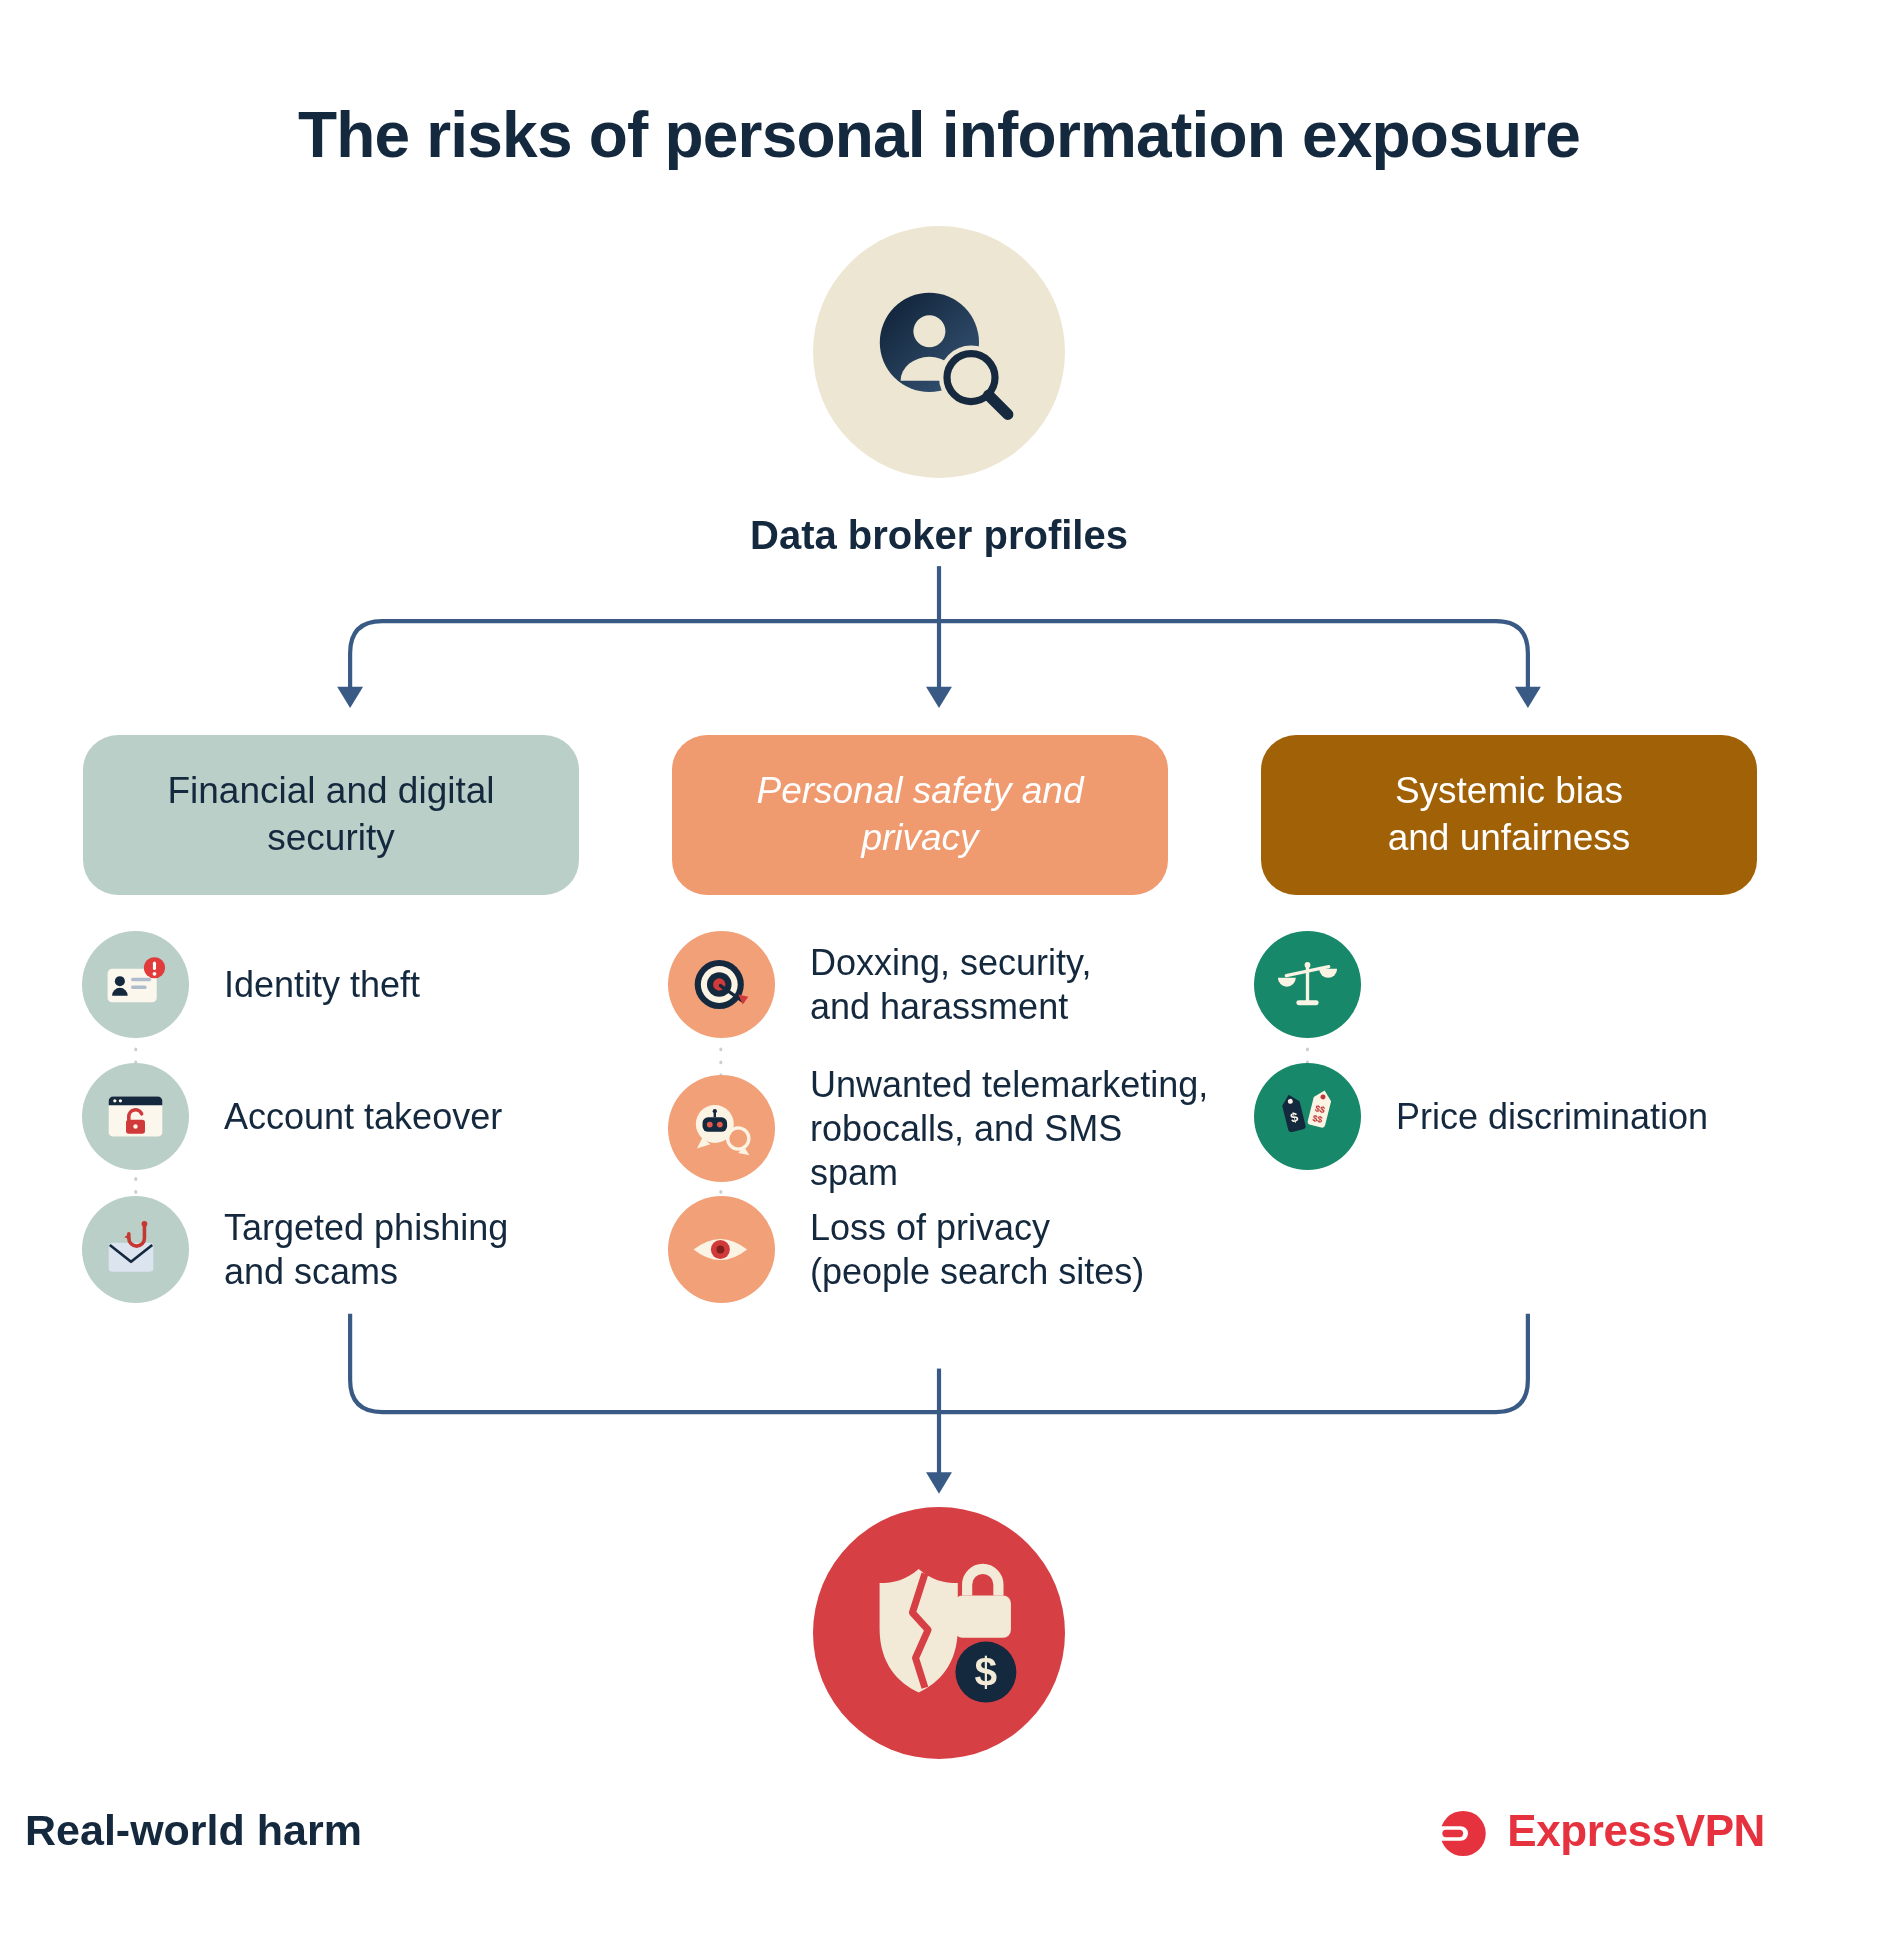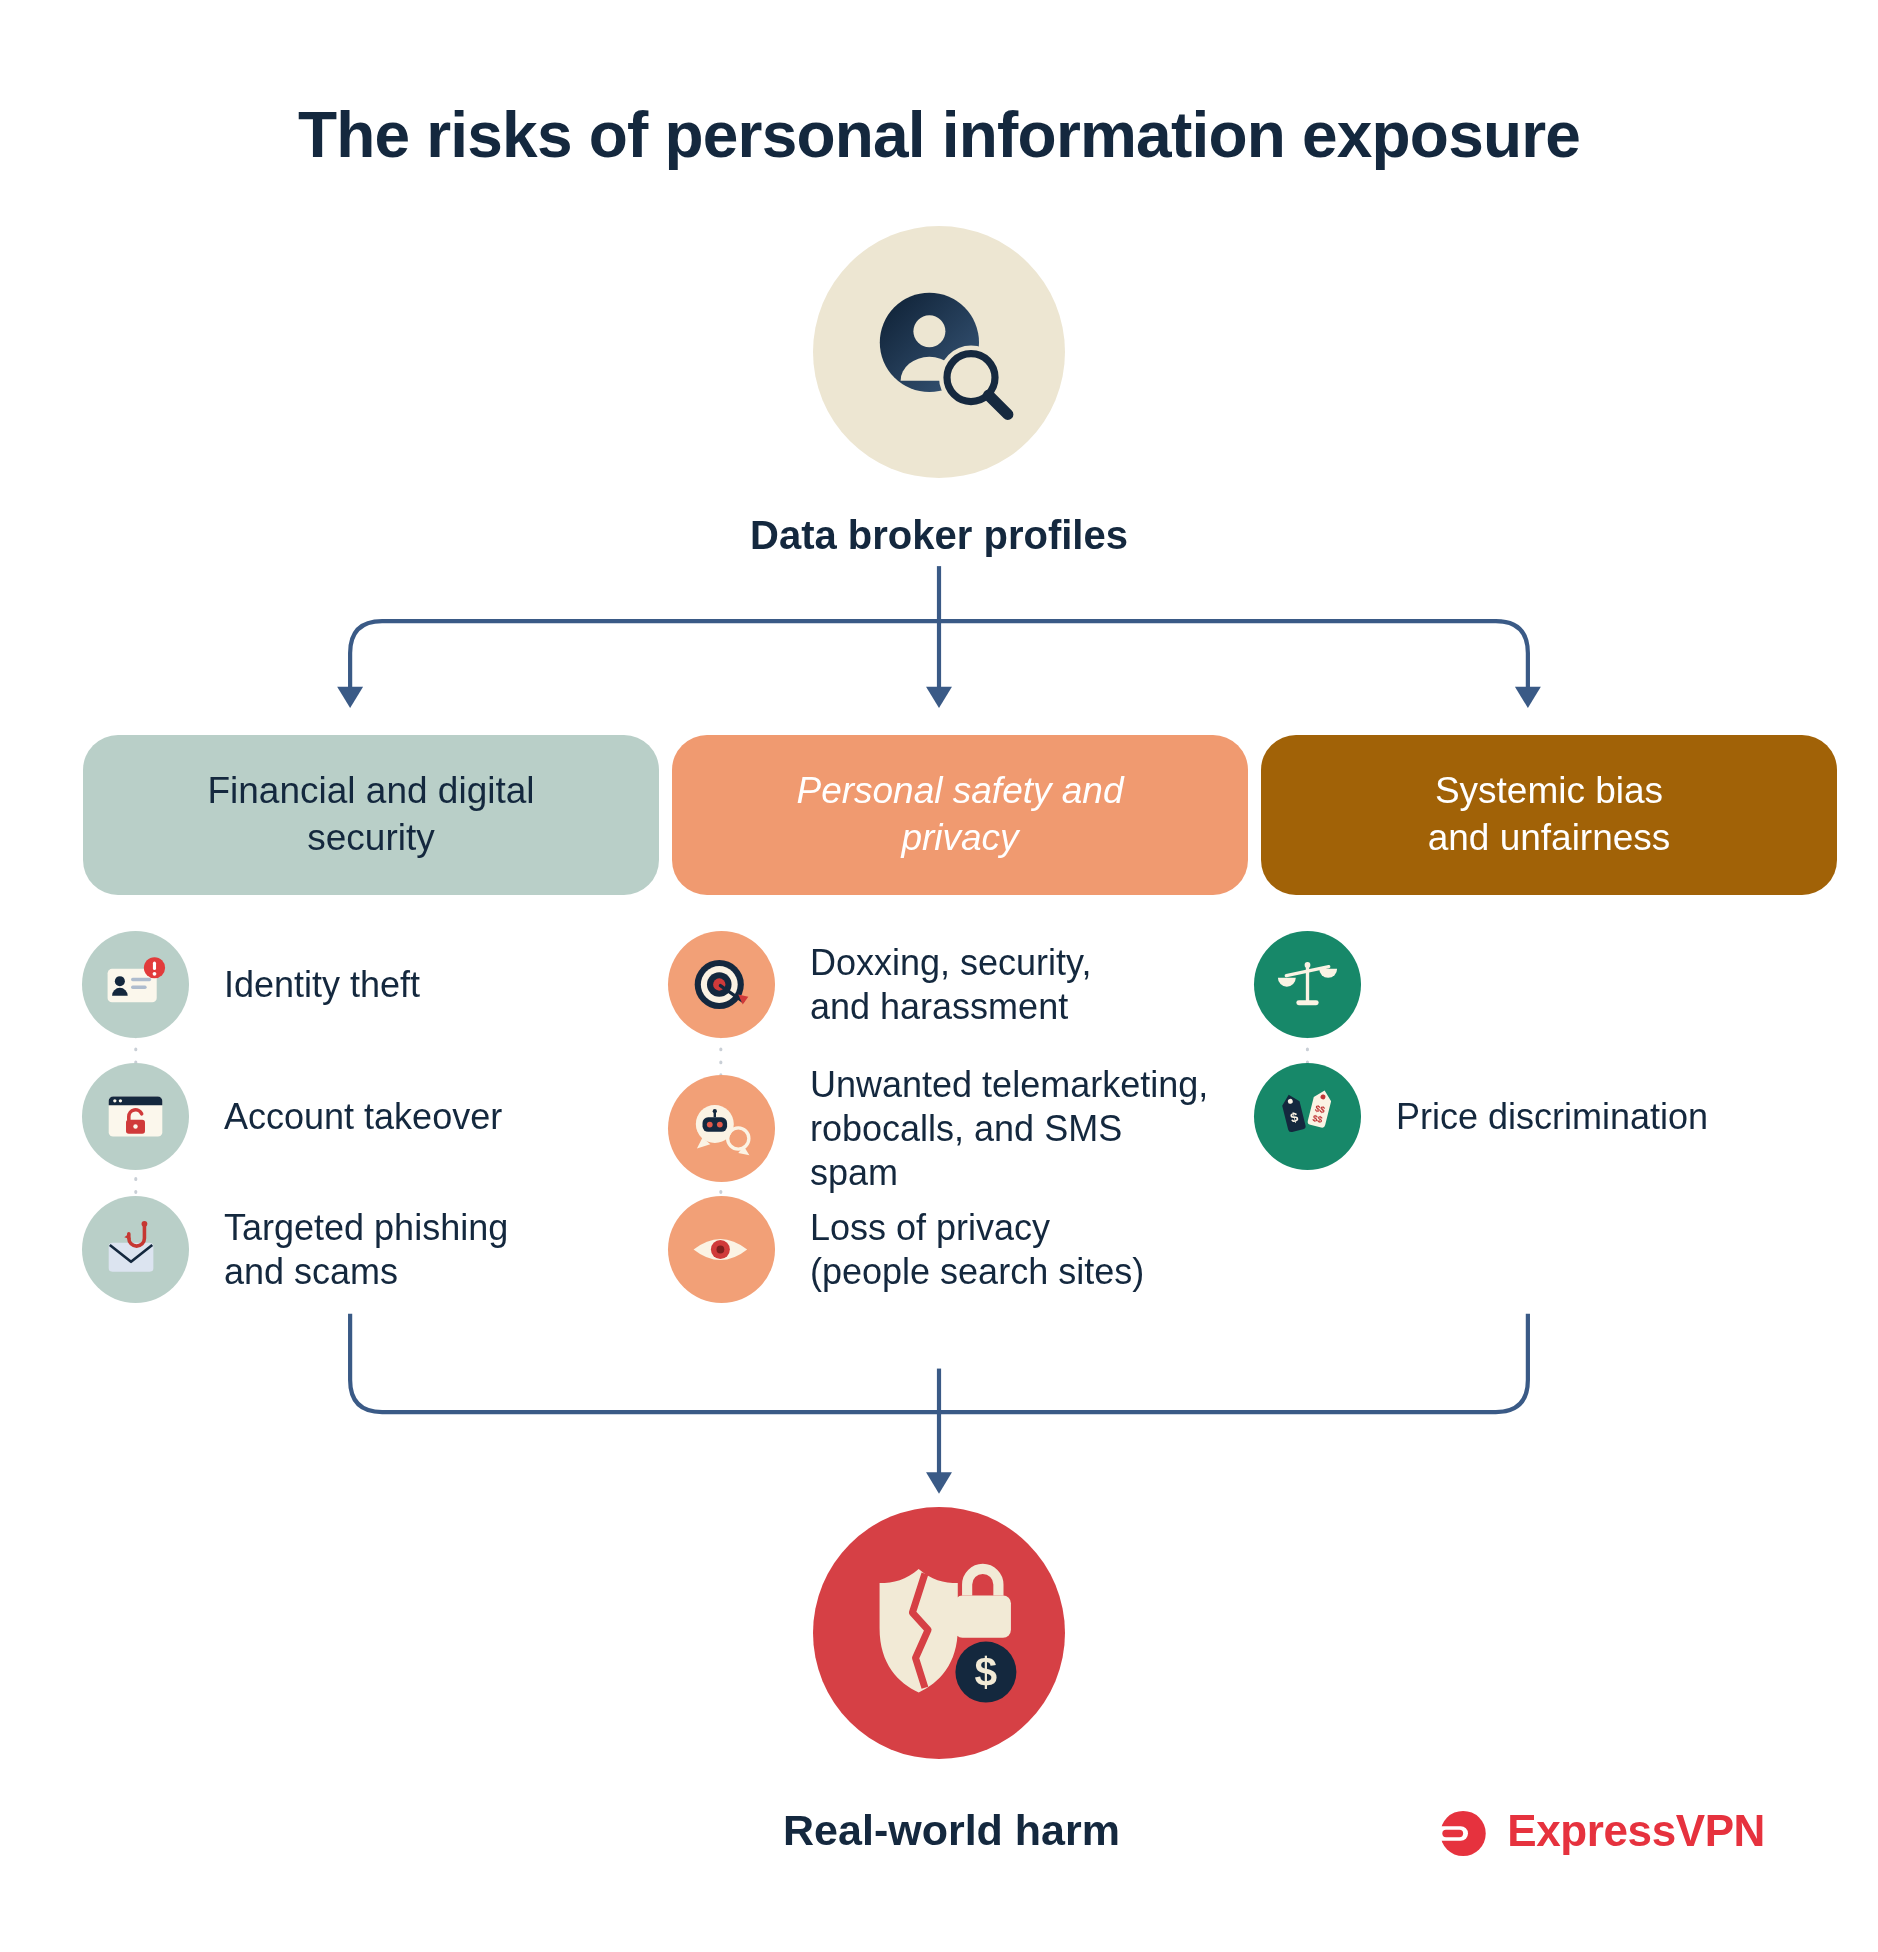--- a/index.html
+++ b/index.html
@@ -11,39 +11,39 @@
 
   .title { position: absolute; top: 98px; left: 0; width: 100%; text-align: center;
            font-size: 64px; font-weight: 600; letter-spacing: -0.8px; color: #14283E; z-index: 1; }
 
   .source-badge { position: absolute; left: 813px; top: 226px; width: 252px; height: 252px;
                   border-radius: 50%; background: #EDE6D2; display: flex; align-items: center;
                   justify-content: center; z-index: 1; }
   .source-label { position: absolute; top: 513px; left: 0; width: 100%; text-align: center;
                   font-size: 40px; font-weight: 700; color: #14283E; z-index: 1; }
 
-  .box { position: absolute; top: 735px; width: 576px; height: 160px; border-radius: 35px;
+  .box { position: absolute; top: 735px; width: 496px; height: 160px; border-radius: 35px;
          display: flex; align-items: center; justify-content: center; text-align: center; z-index: 1; }
   .box-label { white-space: pre-line; font-size: 37px; font-weight: 500; line-height: 1.27; }
   .box1 { left: 83px;  background: #B9CFC8; color: #14283E; }
   .box2 { left: 672px;  background: #F09A70; color: #ffffff; font-style: italic; }
   .box3 { left: 1261px; background: #a16207; color: #ffffff; }
 
   .item { position: absolute; display: flex; align-items: center; gap: 35px; z-index: 1; }
   .icon-circle { width: 107px; height: 107px; border-radius: 50%; display: flex; align-items: center;
                  justify-content: center; flex: 0 0 107px; }
   .sage   { background: #B9CFC8; }
   .orange { background: #F2A077; }
   .green  { background: #178869; }
   .item-label { white-space: pre-line; font-size: 36px; font-weight: 500; line-height: 1.22; color: #14283E; }
 
   .harm-badge { position: absolute; left: 813px; top: 1507px; width: 252px; height: 252px;
                 border-radius: 50%; background: #D64045; display: flex; align-items: center;
                 justify-content: center; z-index: 1; }
-  .outcome-label { position: absolute; top: 1806px; left: 0; width: 100%; text-align: center;
+  .outcome-label { position: absolute; top: 1806px; left: 0; width: 100%; text-align: left;
                    font-size: 43px; font-weight: 600; color: #14283E; z-index: 1; padding-left: 25px; }
 
   .brand { position: absolute; top: 1806px; right: 113px; display: flex; 
            gap: 17px; z-index: 1; }
   .brand-name { font-size: 44px; font-weight: 600; color: #E6323E; letter-spacing: -0.4px; }
 </style>
 </head>
 <body>
 
 <div class="page">

